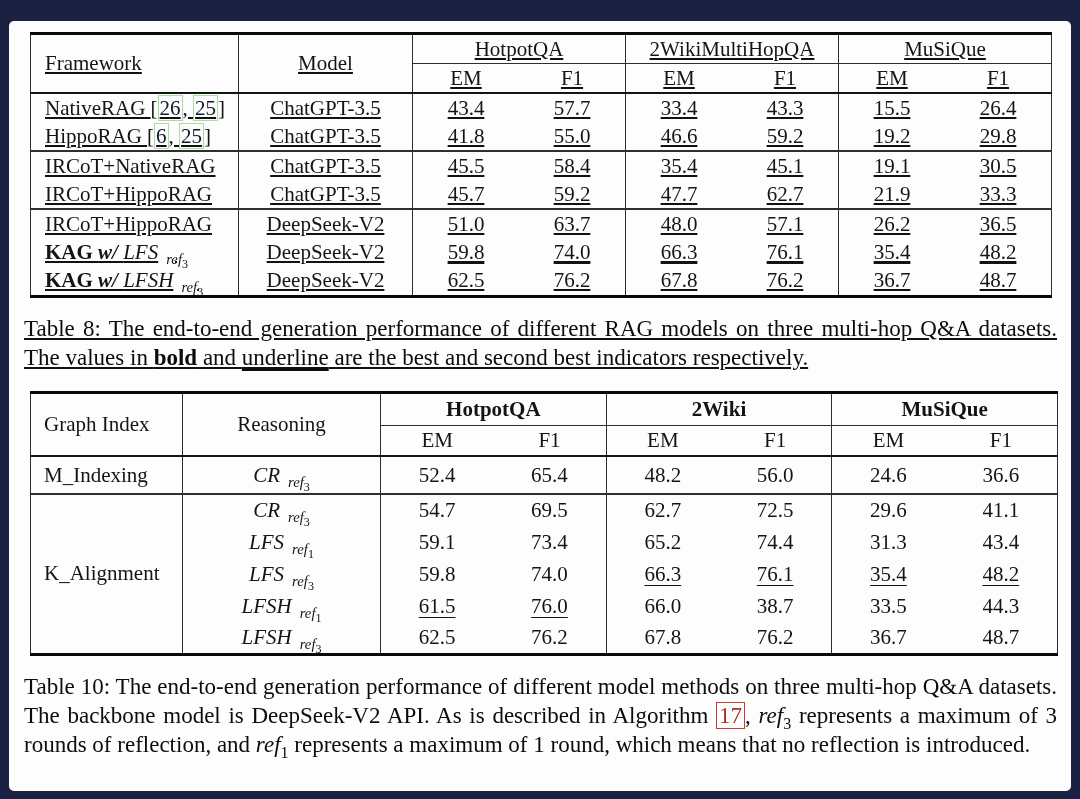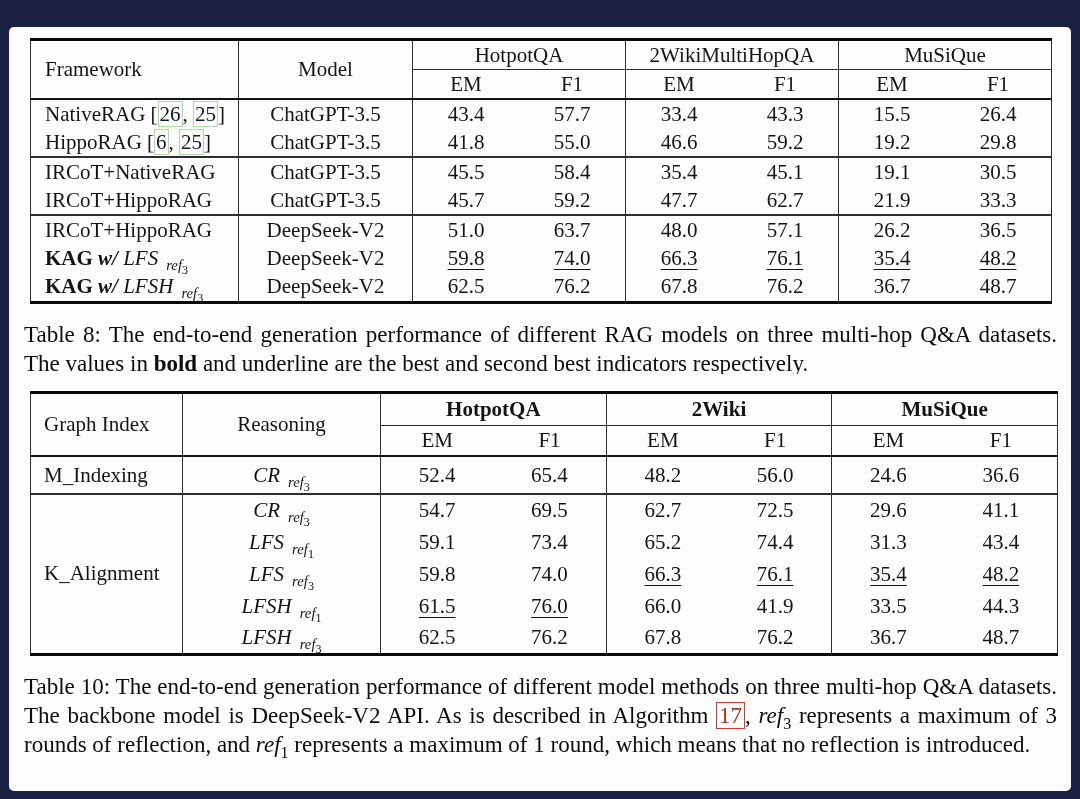--- a/index.html
+++ b/index.html
@@ -7,21 +7,21 @@
     width:1080px;height:799px;position:relative;
     background:#1b2143;
     font-family:"Liberation Serif","DejaVu Serif",serif;
     color:#111;
     overflow:hidden;
   }
   .panel{
     position:absolute;left:9px;width:1062px;background:#fdfdfd;
     border-radius:5px;
   }
-  .p1{top:27px;height:372px;}
+  .p1{top:21px;height:372px;text-decoration:underline;}
   .p2{top:374px;height:417px;}
 
   table.tbl{
     border-collapse:collapse;table-layout:fixed;
     font-size:21px;color:#141414;
     border-top:3px solid #090909;border-bottom:3px solid #090909;
     border-left:1.5px solid #2e2e2e;border-right:1.5px solid #2e2e2e;
   }
   .t8{width:1022px;margin:11px 0 0 21px;}
   .t10{width:1028px;margin:17px 0 0 21px;}
@@ -239,21 +239,21 @@
         <td class="vl u">66.3</td>
         <td class="u">76.1</td>
         <td class="vl u">35.4</td>
         <td class="u">48.2</td>
       </tr>
       <tr>
         <td class="vl"><i>LFSH</i><sub class="s1"><i>ref</i><sub class="s2">1</sub></sub></td>
         <td class="vl u">61.5</td>
         <td class="u">76.0</td>
         <td class="vl">66.0</td>
-        <td>41.9</td>
+        <td>38.7</td>
         <td class="vl">33.5</td>
         <td>44.3</td>
       </tr>
       <tr>
         <td class="vl"><i>LFSH</i><sub class="s1"><i>ref</i><sub class="s2">3</sub></sub></td>
         <td class="vl b">62.5</td>
         <td class="b">76.2</td>
         <td class="vl b">67.8</td>
         <td class="b">76.2</td>
         <td class="vl b">36.7</td>

